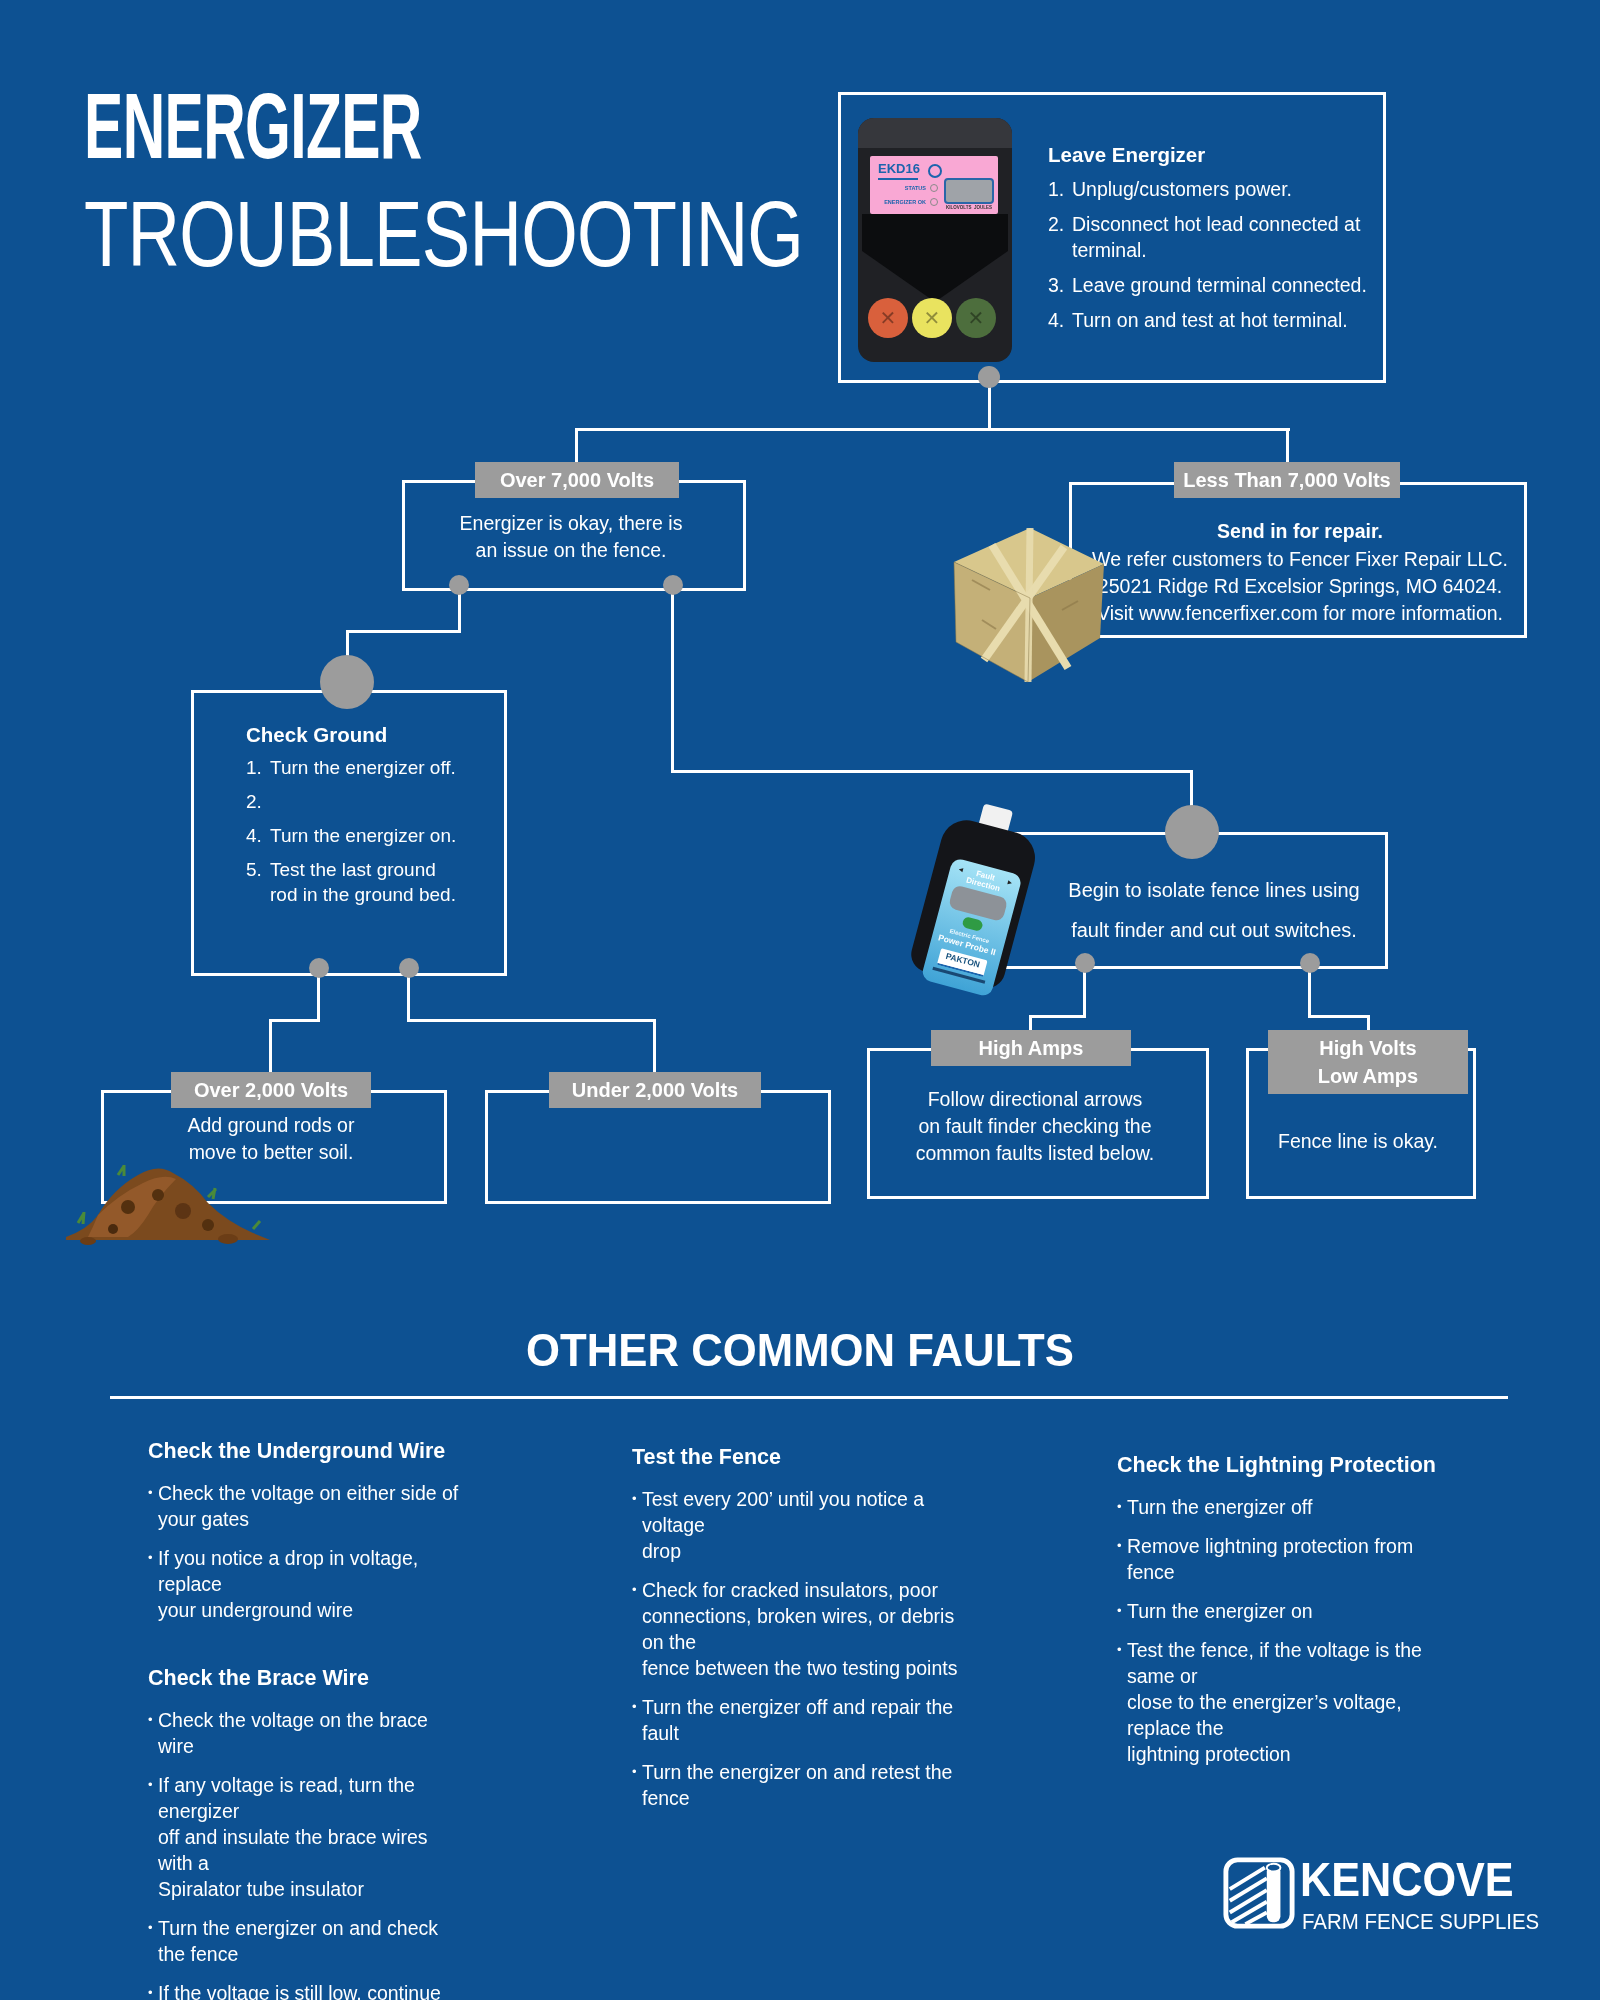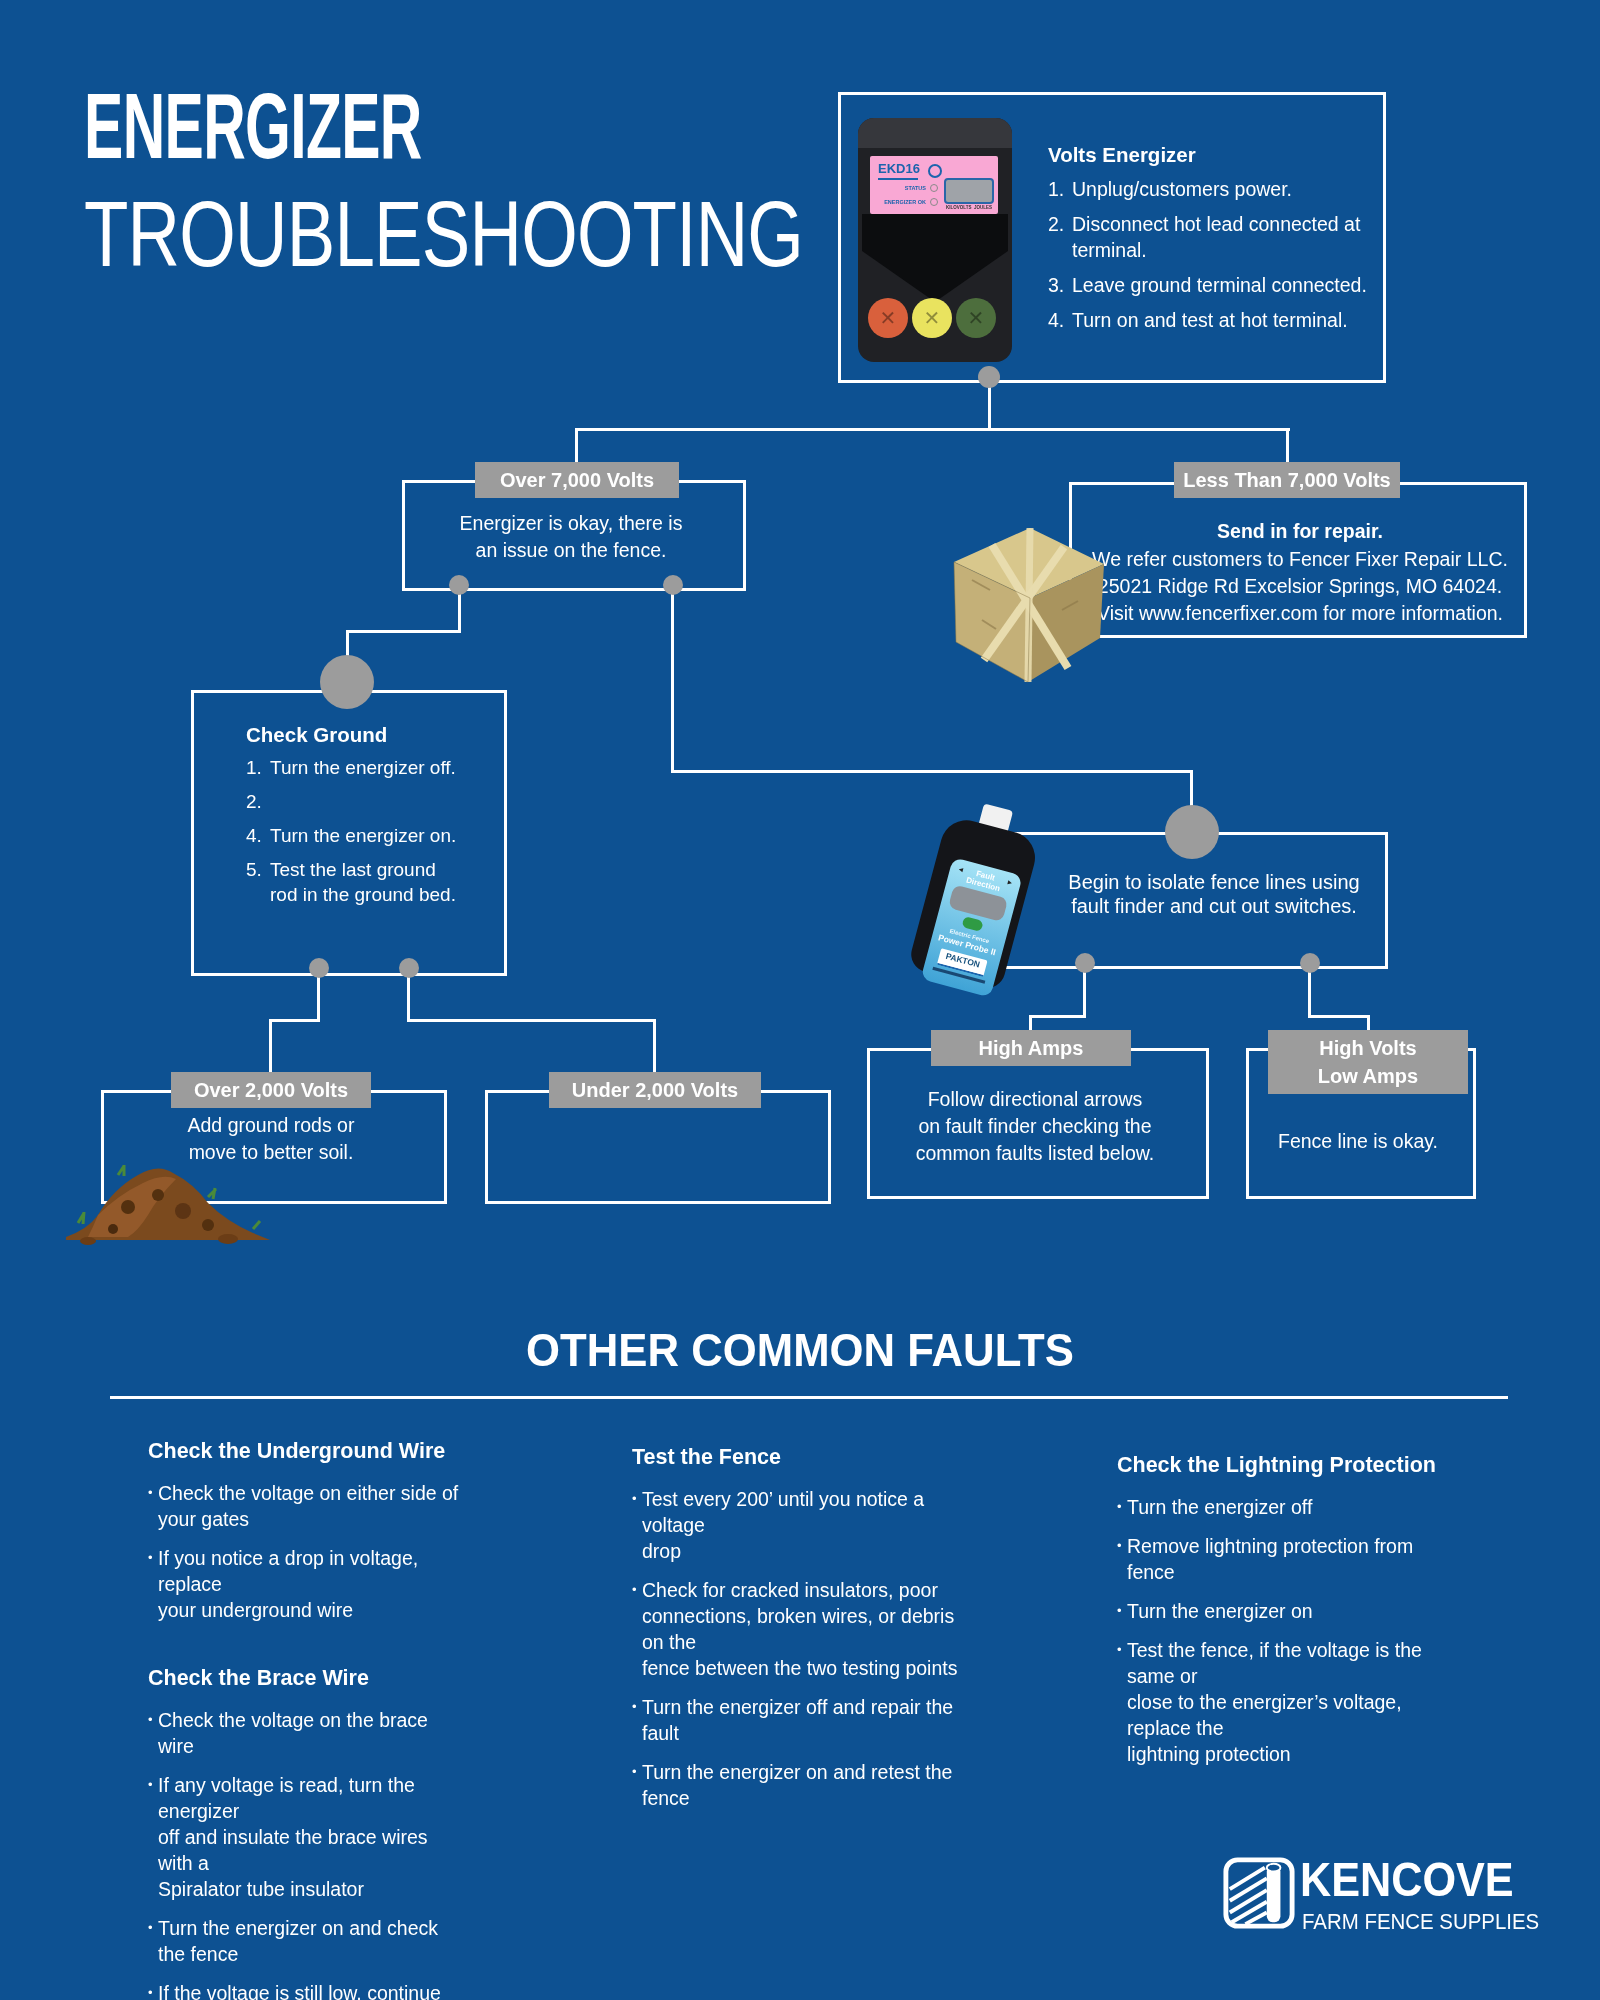--- a/index.html
+++ b/index.html
@@ -91,21 +91,21 @@
       <div class="dev-tiny" style="left:76px;top:49px;">KILOVOLTS</div>
       <div class="dev-tiny" style="left:104px;top:49px;">JOULES</div>
     </div>
     <div class="dev-pent"></div>
     <div class="knob" style="left:10px;background:#d9603c;">✕</div>
     <div class="knob" style="left:54px;background:#e9e35f;">✕</div>
     <div class="knob" style="left:98px;background:#4d6e3d;">✕</div>
   </div>
 
   <div class="txtL" style="left:1048px;top:142px;width:320px;">
-    <div class="hd">Volts Energizer</div>
+    <div class="hd">Leave Energizer</div>
     <div class="li">
         <span class="num">1.</span>
         <span class="it">Unplug/customers power.</span>
       </div>
     <div class="li">
         <span class="num">2.</span>
         <span class="it">Disconnect hot lead connected at
 terminal.</span>
       </div>
     <div class="li">
@@ -204,21 +204,21 @@
     <ellipse cx="30" cy="96" rx="8" ry="4" fill="#6b3d16"></ellipse>
     <path d="M20,78 l6,-10 M25,79 l1,-12 M150,52 l8,-8 M155,54 l2,-11 M195,84 l7,-8 M60,30 l6,-9 M66,31 l0,-11" stroke="#4a8a3a" stroke-width="3" fill="none"></path>
   </svg>
 
   <div class="ln" style="left:671px;top:585px;width:3px;height:187px;"></div>
   <div class="ln" style="left:671px;top:770px;width:522px;height:3px;"></div>
   <div class="ln" style="left:1190px;top:770px;width:3px;height:45px;"></div>
   <div class="dot" style="left:1165px;top:805px;width:54px;height:54px;"></div>
 
   <div class="box" style="left:1003px;top:832px;width:379px;height:131px;"></div>
-  <div class="txt" style="left:1056px;top:870px;width:316px;font-size:20px;line-height:24px;">Begin to isolate fence lines using
+  <div class="txt" style="left:1056px;top:870px;width:316px;font-size:20px;line-height:40px;">Begin to isolate fence lines using
 fault finder and cut out switches.</div>
   <div class="dot" style="left:1075px;top:953px;width:20px;height:20px;"></div>
   <div class="dot" style="left:1300px;top:953px;width:20px;height:20px;"></div>
 
   <div class="bottle">
     <div class="cap"></div>
     <div class="bbody">
       <div class="bface">
         <div style="margin-top:5px;">
           <span class="barrow">◄</span>

